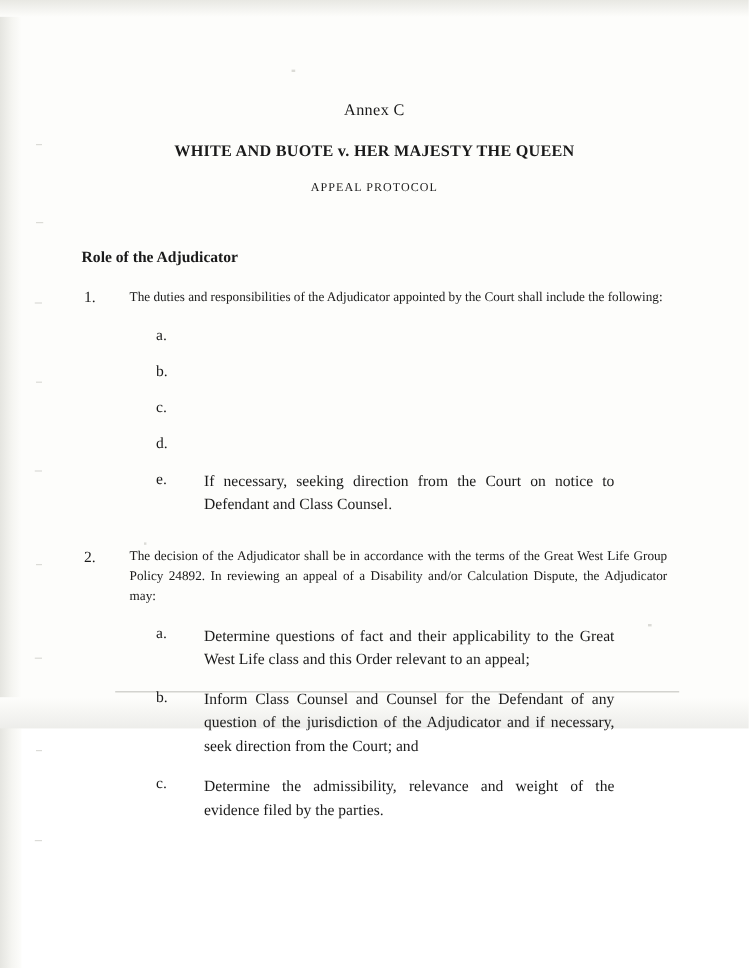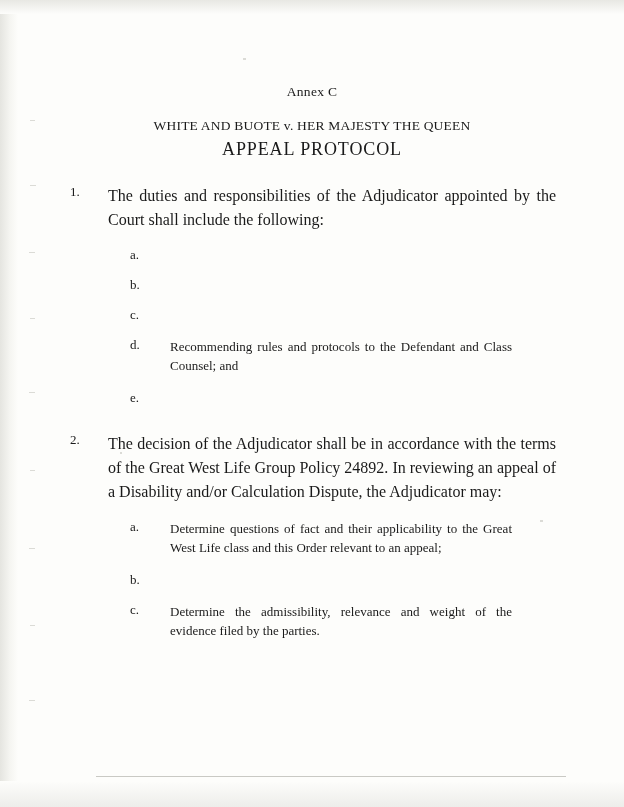--- a/index.html
+++ b/index.html
@@ -12,21 +12,21 @@
     height: 807px;
     font-family: "Liberation Serif", serif;
     color: #1a1a1a;
     position: relative;
     overflow: hidden;
   }
   .page {
     position: absolute;
     left: 0; top: 0;
     width: 624px;
-    height: 807px;
+    height: 607px;
     background: #fdfdfb;
   }
   
   .scan-edge-left {
     position: absolute;
     left: 0; top: 0;
     width: 18px; height: 807px;
     background: linear-gradient(to right, #e2e2dd 0%, #f4f4f0 55%, #fdfdfb 100%);
     opacity: .9;
   }
@@ -69,26 +69,27 @@
     text-align: center;
   }
   .title-annex {
     font-size: 13.5px;
     letter-spacing: .3px;
     margin-bottom: 18px;
   }
   .title-case {
     font-size: 13.5px;
     letter-spacing: .2px;
-    margin-bottom: 5px;
+    margin-bottom: 17px;
+    font-weight: bold;
   }
   .title-protocol {
-    font-size: 18px;
+    font-size: 10px;
     letter-spacing: .9px;
-    margin-bottom: 24px;
+    margin-bottom: 44px;
   }
 
   .section-heading {
     font-size: 13px;
     font-weight: bold;
     margin: 0 0 18px 6px;
   }
 
   .num-item {
     display: flex;
@@ -96,21 +97,21 @@
   }
   .num-item .marker {
     width: 46px;
     flex: 0 0 46px;
     font-size: 13px;
     padding-left: 8px;
     box-sizing: border-box;
   }
   .num-item .text {
     flex: 1 1 auto;
-    font-size: 16px;
+    font-size: 11px;
     line-height: 1.52;
     text-align: justify;
     padding-right: 6px;
   }
 
   .sub-list {
     margin-left: 68px;
     margin-top: 14px;
     margin-bottom: 14px;
     width: 382px;
@@ -168,59 +169,61 @@
 
   <div class="content">
     <div class="doc-body">
 
       <div class="center title-annex">Annex C</div>
 
       <div class="center title-case">WHITE AND BUOTE v. HER MAJESTY THE QUEEN</div>
 
       <div class="center title-protocol">APPEAL PROTOCOL</div>
 
+      <div class="section-heading">Role of the Adjudicator</div>
 
       <div class="num-item">
         <div class="marker">1.</div>
         <div class="text">The duties and responsibilities of the Adjudicator appointed by the Court shall include the following:</div>
       </div>
 
       <div class="sub-list">
         <div class="sub-item">
           <div class="marker">a.</div>
         </div>
         <div class="sub-item">
           <div class="marker">b.</div>
         </div>
         <div class="sub-item">
           <div class="marker">c.</div>
         </div>
         <div class="sub-item">
           <div class="marker">d.</div>
-          <div class="text">Recommending rules and protocols to the Defendant and Class Counsel; and</div>
         </div>
         <div class="sub-item">
           <div class="marker">e.</div>
+          <div class="text">If necessary, seeking direction from the Court on notice to Defendant and Class Counsel.</div>
         </div>
       </div>
 
       <div class="spacer-12"></div>
 
       <div class="num-item">
         <div class="marker">2.</div>
         <div class="text">The decision of the Adjudicator shall be in accordance with the terms of the Great West Life Group Policy 24892. In reviewing an appeal of a Disability and/or Calculation Dispute, the Adjudicator may:</div>
       </div>
 
       <div class="sub-list">
         <div class="sub-item">
           <div class="marker">a.</div>
           <div class="text">Determine questions of fact and their applicability to the Great West Life class and this Order relevant to an appeal;</div>
         </div>
         <div class="sub-item">
           <div class="marker">b.</div>
+          <div class="text">Inform Class Counsel and Counsel for the Defendant of any question of the jurisdiction of the Adjudicator and if necessary, seek direction from the Court; and</div>
         </div>
         <div class="sub-item">
           <div class="marker">c.</div>
           <div class="text">Determine the admissibility, relevance and weight of the evidence filed by the parties.</div>
         </div>
       </div>
 
     </div>
   </div>
 </div>

